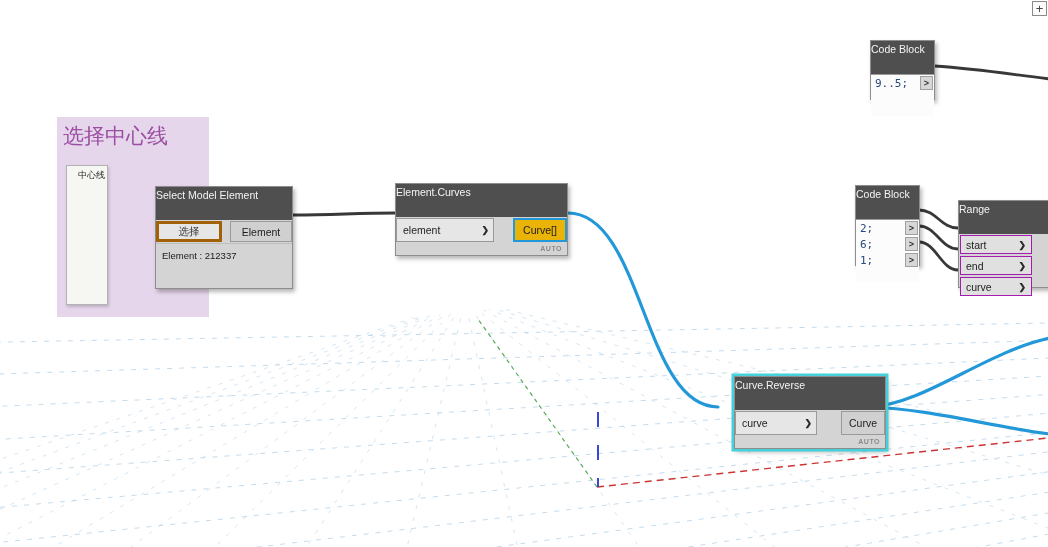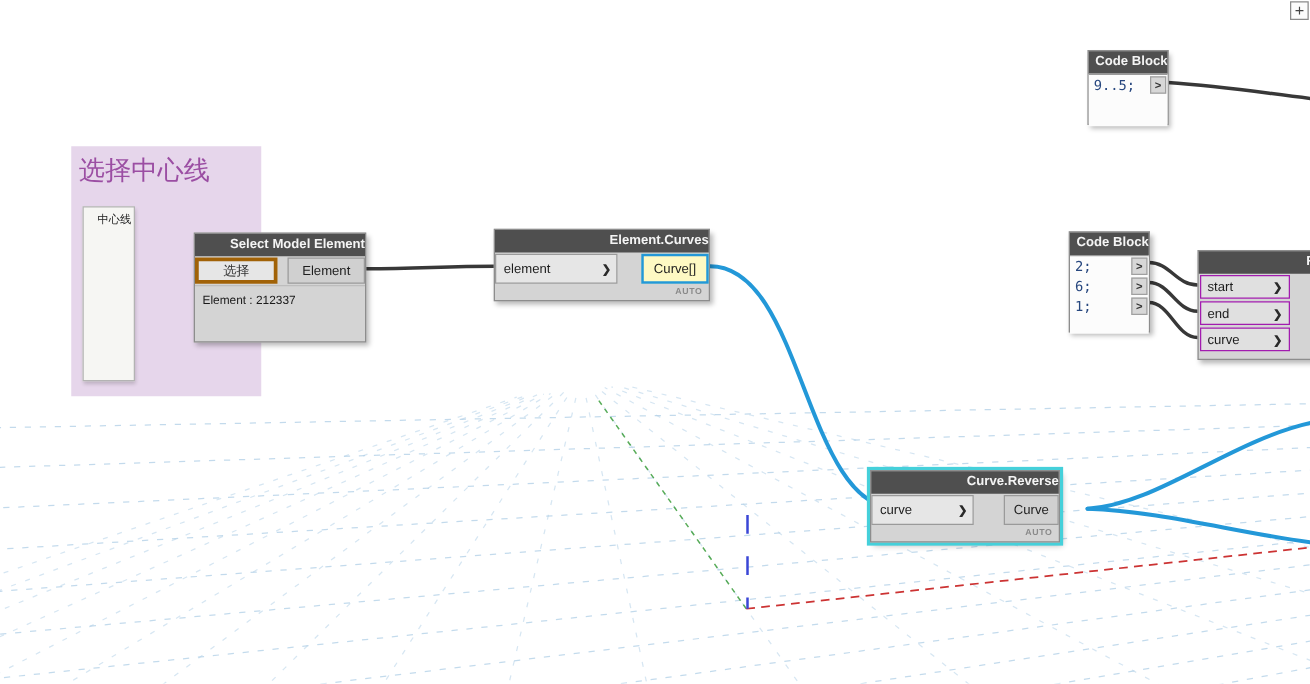--- a/index.html
+++ b/index.html
@@ -25,31 +25,31 @@
     position:absolute;left:9px;top:48px;width:42px;height:140px;
     background:#f6f6f3;border:1px solid #b3b3b3;box-shadow:1px 2px 3px rgba(0,0,0,.18);
     font-size:9px;color:#222;padding:3px 2px;box-sizing:border-box;text-align:right;
   }
   
   .node{
     position:absolute;background:var(--node-body);border:1px solid #8d8d8d;
     box-shadow:2px 3px 4px rgba(0,0,0,.28);z-index:3;box-sizing:border-box;
   }
   .node-header{
-    background:var(--node-header);color:#f4f4f4;font-weight:bold;font-size:10.5px;
-    height:18px;line-height:17px;text-align:right;white-space:nowrap;overflow:hidden;
+    background:var(--node-header);color:#f4f4f4;font-weight:normal;font-size:10.5px;
+    height:33px;line-height:17px;text-align:left;white-space:nowrap;overflow:hidden;
   }
   .node-row{display:flex;justify-content:space-between;align-items:stretch;padding:1px 0;}
   .port{
     background:#d0d0d0;border:1px solid #9a9a9a;font-size:10.5px;color:#1d1d1d;
     display:flex;align-items:center;box-sizing:border-box;
   }
   .in-port{background:#e6e6e6;justify-content:space-between;padding:0 4px 0 6px;}
   .out-port{justify-content:center;padding:0 6px;}
-  .out-port.highlight{border:2px solid var(--wire-blue);background:#fef9c3;}
+  .out-port.highlight{border:2px solid var(--wire-blue);background:#eab308;}
   .chev{font-size:9px;font-weight:bold;color:#2a2a2a;}
   .lacing{font-size:7px;font-weight:bold;color:#8a8a8a;text-align:right;padding:2px 5px 3px;letter-spacing:.5px;}
   .select-btn{
     background:#e6e6e6;border:3px solid #a16207;font-size:10.5px;color:#333;
     width:66px;display:flex;align-items:center;justify-content:center;box-sizing:border-box;
   }
   .node-value{font-size:9.5px;color:#1a1a1a;padding:6px 6px;height:32px;border-top:1px solid #bdbdbd;}
   
   .cb-body{background:#fcfcfc;border-top:1px solid #9a9a9a;}
   .code-line{display:flex;justify-content:space-between;align-items:center;height:16px;}
@@ -207,21 +207,21 @@
       </div>
     </div>
     <div class="range-row">
       <div class="range-port">
         <span>curve</span>
         <span class="chev">❯</span>
       </div>
     </div>
   </div>
 
-  <div class="node selected" style="left:696px;top:376px;width:152px;">
+  <div class="node selected" style="left:734px;top:376px;width:152px;">
     <div class="node-header">Curve.Reverse</div>
     <div class="node-row" style="height:24px;">
       <div class="port in-port" style="width:82px;">
         <span>curve</span>
         <span class="chev">❯</span>
       </div>
       <div class="port out-port" style="width:44px;">Curve</div>
     </div>
     <div class="lacing">AUTO</div>
   </div>

